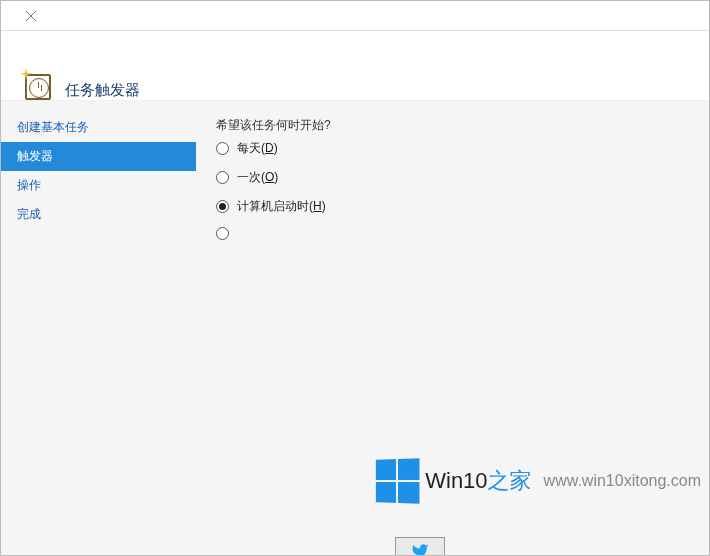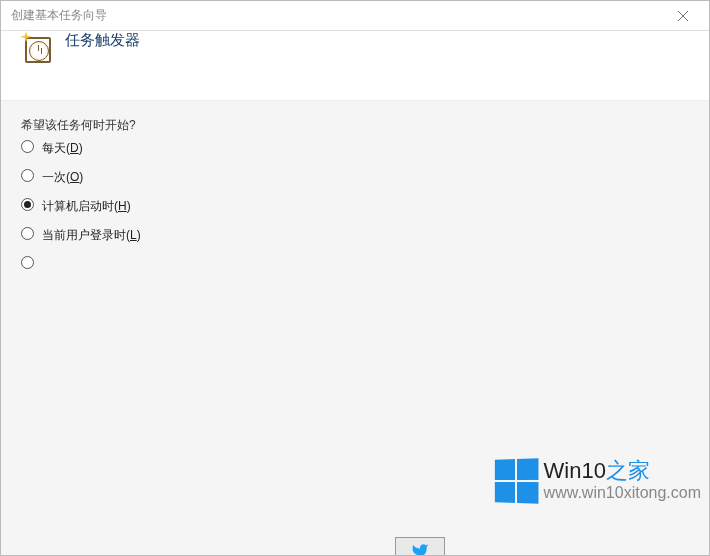--- a/index.html
+++ b/index.html
@@ -43,21 +43,21 @@
       color: #777;
       cursor: pointer;
     }
     .close-btn svg {
       width: 10px;
       height: 10px;
     }
     .header {
       height: 70px;
       display: flex;
-      align-items: flex-start;
+      align-items: flex-end;
       padding-left: 18px;
       background: #fff;
       border-bottom: 1px solid #eee;
     }
     .header-icon {
       width: 32px;
       height: 32px;
       margin-right: 14px;
       position: relative;
       flex-shrink: 0;
@@ -132,21 +132,21 @@
       flex: 1;
       padding: 16px 20px;
       background: #f5f5f5;
     }
     .content-prompt {
       color: #333;
       font-size: 12px;
     }
     .radio-row {
       display: flex;
-      align-items: flex-start;
+      align-items: center;
       padding: 6px 0;
       font-size: 12px;
       color: #222;
       cursor: pointer;
     }
     .radio {
       width: 13px;
       height: 13px;
       border: 1px solid #555;
       border-radius: 50%;
@@ -183,22 +183,22 @@
       grid-template-columns: 1fr 1fr;
       grid-template-rows: 1fr 1fr;
       gap: 2px;
       transform: perspective(100px) rotateY(-8deg);
     }
     .watermark .winlogo div {
       background: #1e90e8;
     }
     .watermark .wtext {
       display: flex;
-      flex-direction: column;
       color: #333;
+      gap: 12px;
     }
     .watermark .wtext .main {
       font-size: 22px;
       font-weight: 400;
       color: #222;
       line-height: 1;
     }
     .watermark .wtext .main .zhi {
       color: #1e90e8;
     }
@@ -232,41 +232,46 @@
       color: #1da1f2;
       transform: translateY(4px);
     }
   </style>
 </head>
 <body>
 
 <div class="window">
 
   <div class="titlebar">
-    <span class="titlebar-title">创建基本任务向导</span>
     <div class="close-btn">
       <svg viewBox="0 0 10 10">
         <line x1="0" y1="0" x2="10" y2="10" stroke="currentColor" stroke-width="1"></line>
         <line x1="10" y1="0" x2="0" y2="10" stroke="currentColor" stroke-width="1"></line>
       </svg>
     </div>
   </div>
 
   <div class="header">
     <div class="header-icon">
       <div class="clock"></div>
       <svg class="sparkle" viewBox="0 0 24 24" fill="currentColor">
         <path d="M12 0l2 8 8 2-8 2-2 8-2-8-8-2 8-2z"></path>
       </svg>
     </div>
     <div class="header-title">任务触发器</div>
   </div>
 
   <div class="body">
 
+    <div class="sidebar">
+      <div class="sidebar-item">创建基本任务</div>
+      <div class="sidebar-item selected">触发器</div>
+      <div class="sidebar-item">操作</div>
+      <div class="sidebar-item">完成</div>
+    </div>
 
     <div class="content">
       <div class="content-prompt">希望该任务何时开始?</div>
 
       <div class="radio-row">
         <span class="radio"></span>
         <span><span>每天</span>(<span class="accel">D</span>)</span>
       </div>
 
 
@@ -274,24 +279,20 @@
       <div class="radio-row">
         <span class="radio"></span>
         <span><span>一次</span>(<span class="accel">O</span>)</span>
       </div>
 
       <div class="radio-row">
         <span class="radio checked"></span>
         <span><span>计算机启动时</span>(<span class="accel">H</span>)</span>
       </div>
 
-      <div class="radio-row">
-        <span class="radio"></span>
-        <span><span>当前用户登录时</span>(<span class="accel">L</span>)</span>
-      </div>
 
       <div class="radio-row">
         <span class="radio"></span>
       </div>
     </div>
 
     <div class="watermark">
       <div class="winlogo">
         <div></div>
           <div></div>

